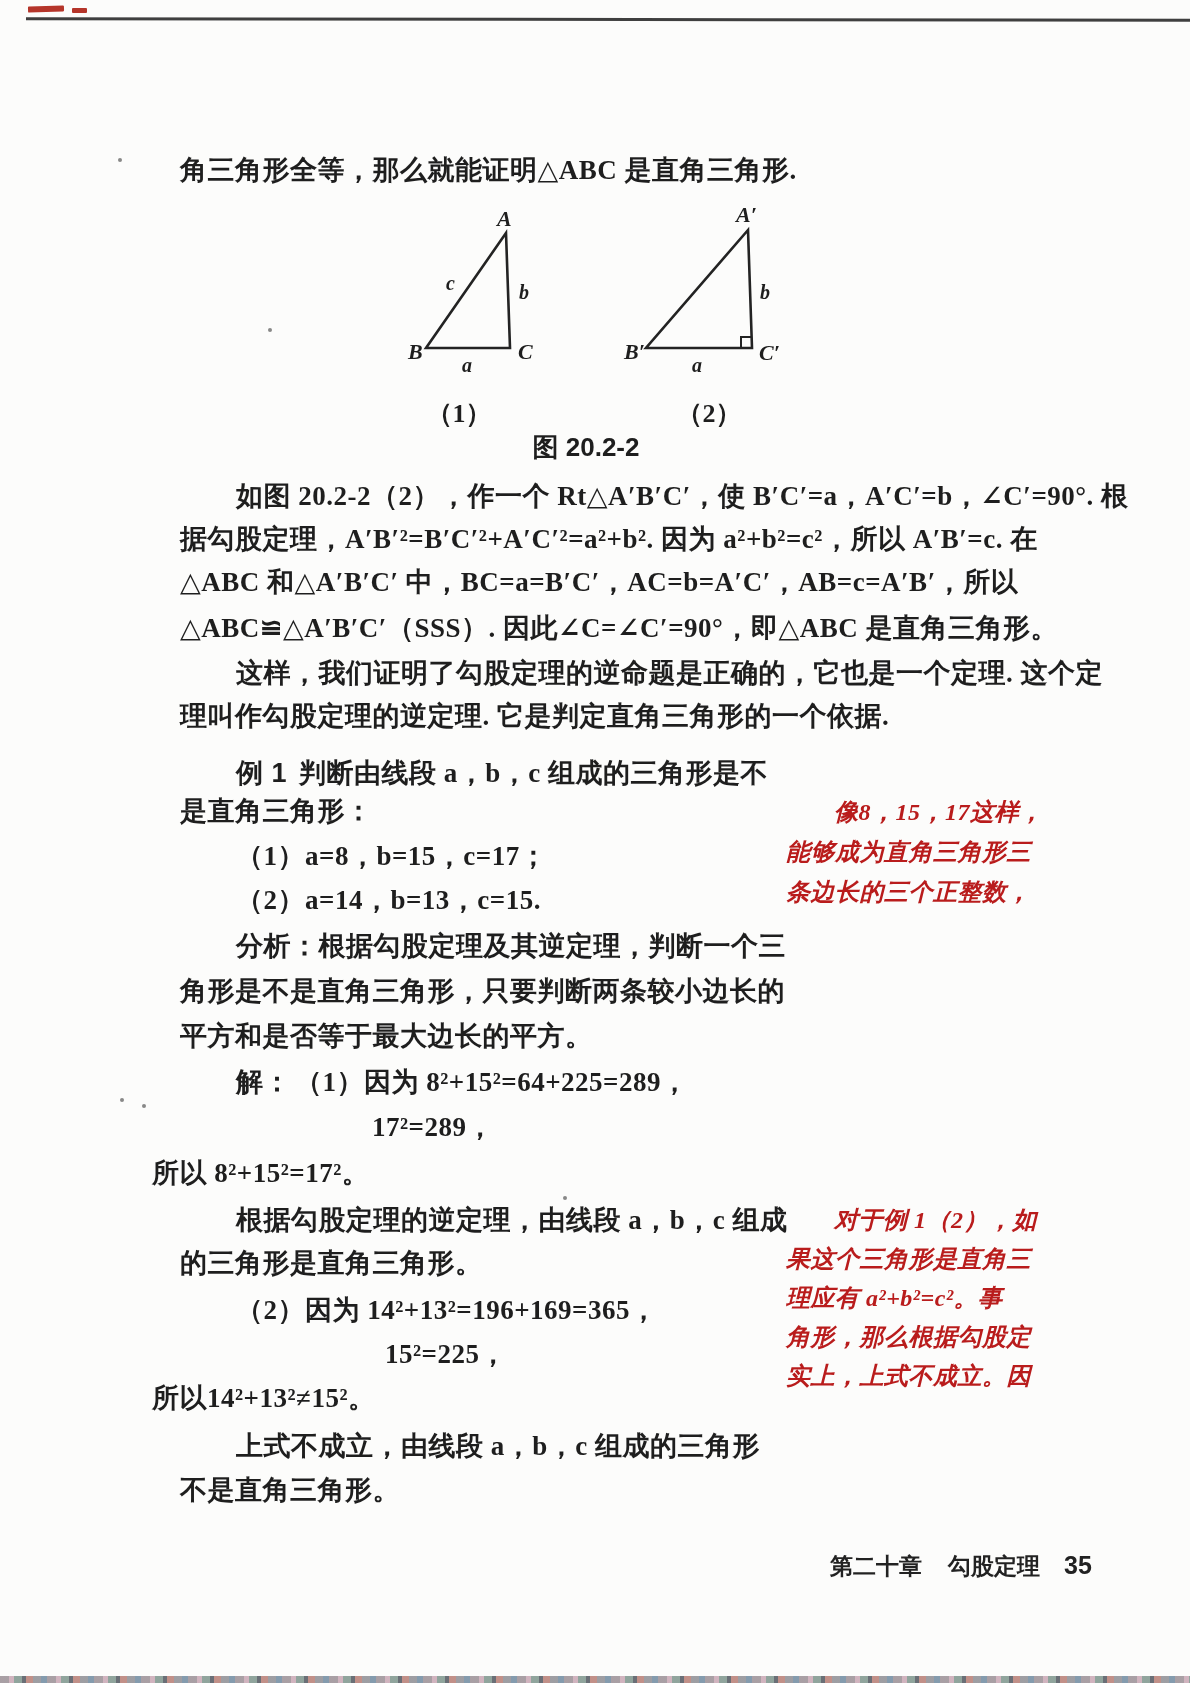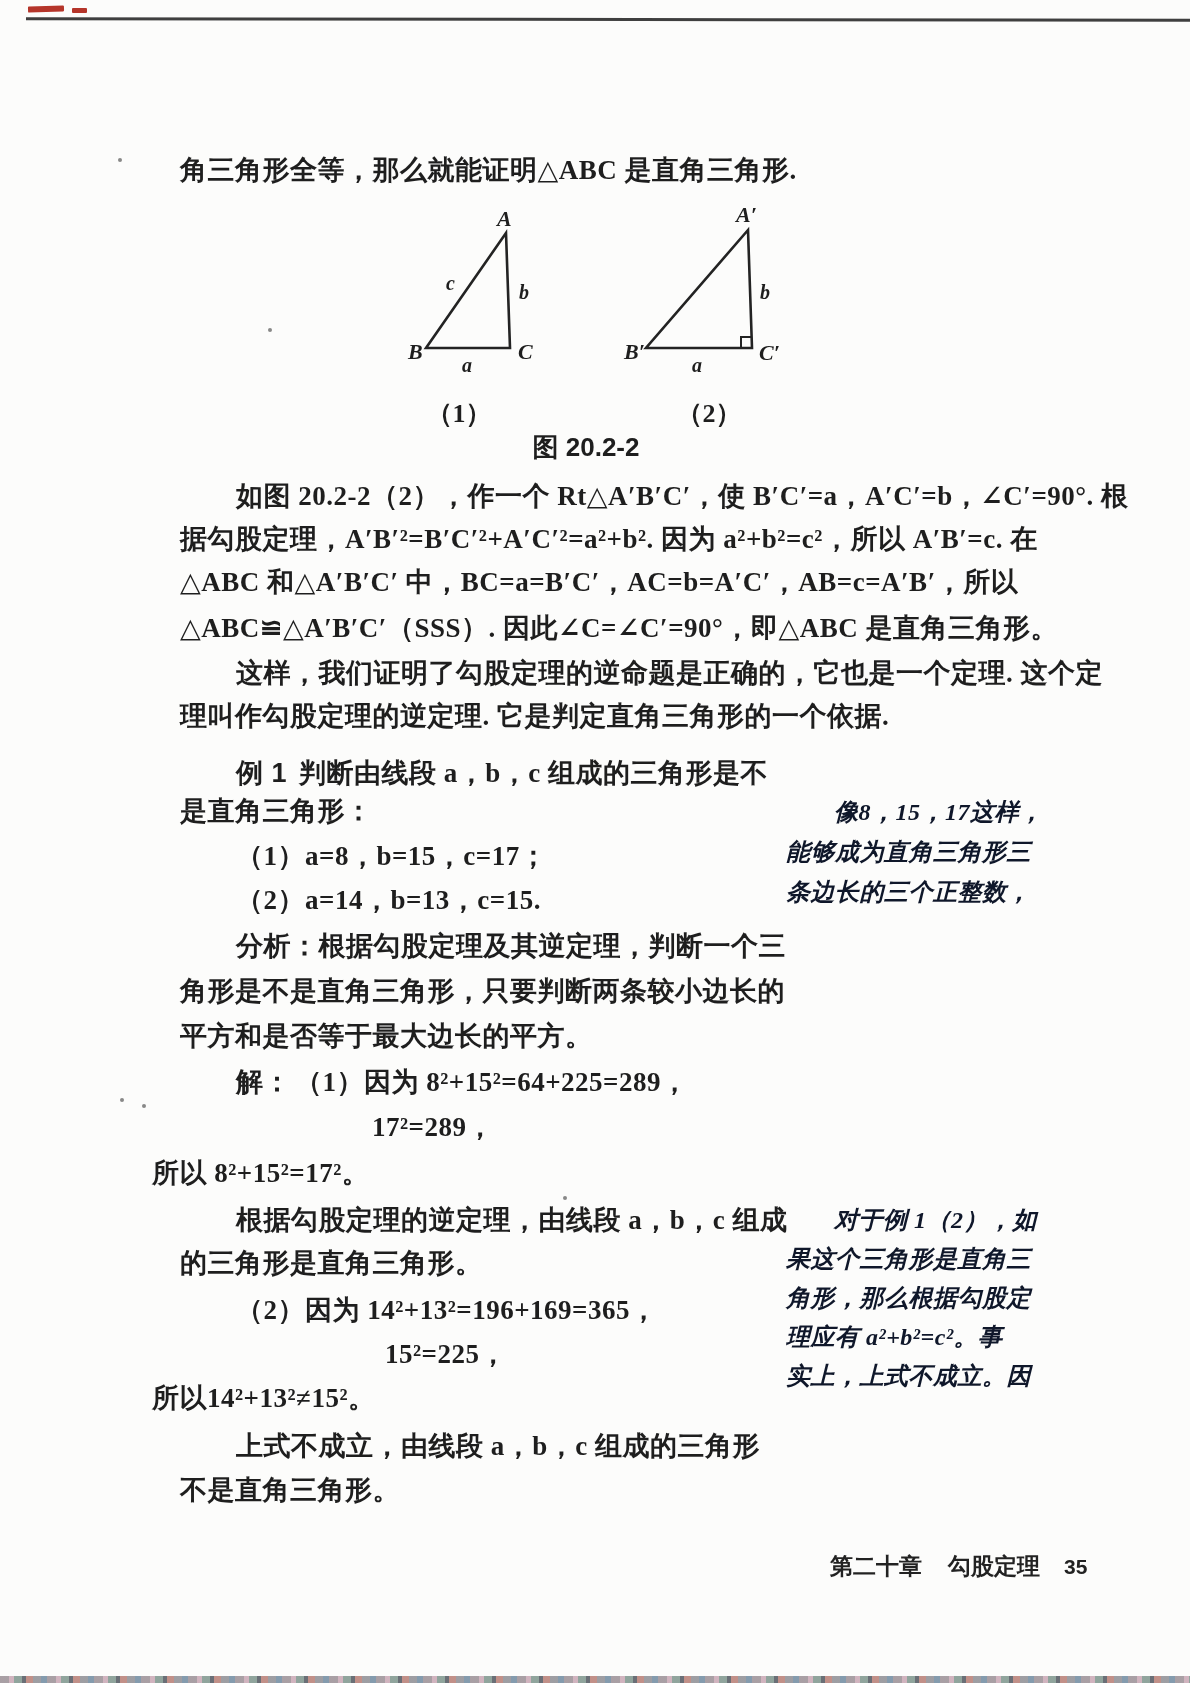--- a/index.html
+++ b/index.html
@@ -18,40 +18,40 @@
   .bottom-noise{position:absolute;left:0;bottom:0;width:1190px;height:7px;
     background:repeating-linear-gradient(90deg,#9a8f95 0 9px,#c9a7b4 9px 14px,#7d958c 14px 22px,#50565f 22px 26px,#b77d74 26px 33px,#8d8d93 33px 41px,#6f8aa0 41px 47px);
     opacity:.85;}
   .speck{position:absolute;background:#4a4a4a;border-radius:50%;opacity:.65;}
   
   .ln{position:absolute;left:180px;height:36px;line-height:36px;font-size:27px;
       font-weight:600;letter-spacing:.5px;white-space:nowrap;}
   .lbl{font-family:"Liberation Sans","DejaVu Sans",sans-serif;font-weight:bold;margin-right:12px;}
   
   .note{position:absolute;left:786px;width:240px;font-style:italic;font-weight:600;
-        color:#0f172a;font-size:24px;}
+        color:#b91c1c;font-size:24px;}
   .note .nline{height:40px;line-height:40px;white-space:nowrap;letter-spacing:.5px;}
   .note .first{padding-left:48px;}
   .note2 .nline{height:39px;line-height:39px;}
   
   .fig-caption{position:absolute;left:488px;top:430px;width:196px;text-align:center;
     font-family:"Liberation Sans","DejaVu Sans",sans-serif;font-weight:bold;font-size:26px;}
   .subcap{position:absolute;top:396px;width:66px;text-align:center;font-size:26px;font-weight:bold;}
   .subcap.s1{left:426px;}
   .subcap.s2{left:676px;}
   svg .tri{fill:none;stroke:#232323;stroke-width:2.6px;stroke-linejoin:miter;}
   svg .ra{fill:none;stroke:#232323;stroke-width:2px;}
   svg text{font-family:"Liberation Serif","DejaVu Serif",serif;font-style:italic;
            font-weight:bold;font-size:22px;fill:#1e1e1e;}
   svg text.side{font-size:20px;}
   
   .footer{position:absolute;left:830px;top:1551px;font-family:"Liberation Sans","DejaVu Sans",sans-serif;
           font-weight:bold;font-size:23px;white-space:nowrap;color:#222;}
   .footer .sec{margin-left:26px;}
-  .footer .pg{margin-left:24px;font-size:21px;}
+  .footer .pg{margin-left:24px;font-size:25px;}
 </style>
 </head>
 <body>
 
 <div class="top-rule"></div>
 <div class="red-mark m1"></div>
 <div class="red-mark m2"></div>
 <div class="bottom-noise"></div>
 <div class="speck" style="left:118px;top:158px;width:4px;height:4px;"></div>
 <div class="speck" style="left:268px;top:328px;width:4px;height:4px;"></div>
@@ -117,20 +117,20 @@
 
 <div class="note" style="top:792px;">
   <div class="nline first">像8，15，17这样，</div>
   <div class="nline">能够成为直角三角形三</div>
   <div class="nline">条边长的三个正整数，</div>
 </div>
 
 <div class="note note2" style="top:1201px;">
   <div class="nline first">对于例 1（2），如</div>
   <div class="nline">果这个三角形是直角三</div>
+  <div class="nline">理应有 a²+b²=c²。事</div>
   <div class="nline">角形，那么根据勾股定</div>
-  <div class="nline">理应有 a²+b²=c²。事</div>
   <div class="nline">实上，上式不成立。因</div>
 </div>
 
 <div class="footer">
   <span>第二十章</span><span class="sec">勾股定理</span><span class="pg">35</span>
 </div>
 
 </body></html>

